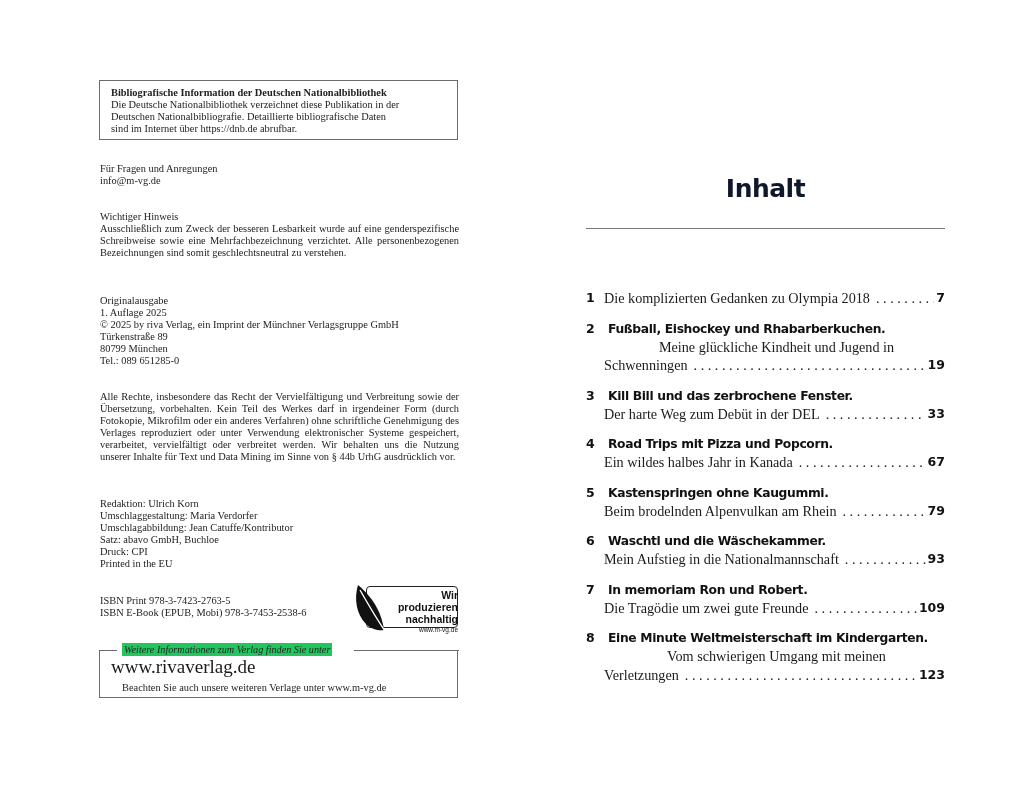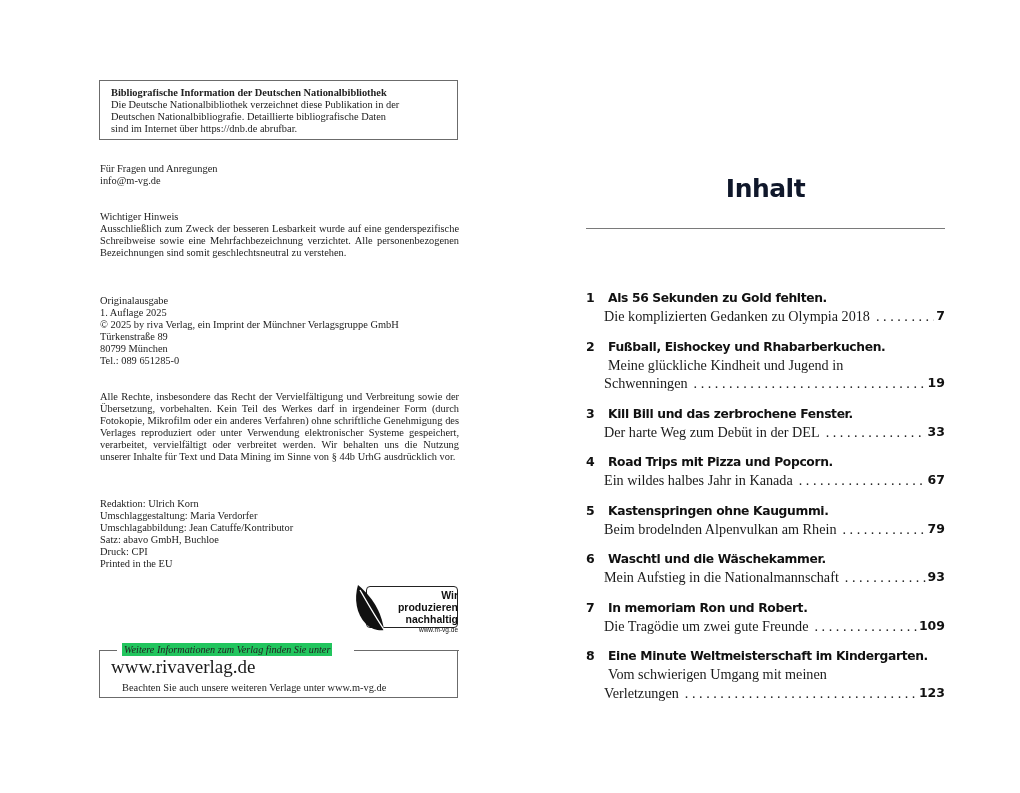--- a/index.html
+++ b/index.html
@@ -38,21 +38,21 @@
     .web-note { position: absolute; left: 98px; top: 682px; font-family: "Liberation Serif", serif; font-size: 10.4px; line-height: 12px; color: #222; }
 
     
     .toc-title { position: absolute; left: 586px; width: 359px; top: 172px; text-align: center; font-family: "DejaVu Sans", sans-serif; font-weight: bold; font-size: 25px; line-height: 34px; color: #0f172a; letter-spacing: -0.5px; }
     .toc-rule { position: absolute; left: 586px; top: 228px; width: 359px; border-top: 1px solid #7a7a7a; }
 
     .toc { position: absolute; left: 586px; top: 289px; width: 359px; }
     .toc-entry { position: relative; margin-bottom: 12px; }
     .toc-num { position: absolute; left: 0; top: 0; width: 14px; font-family: "DejaVu Sans", sans-serif; font-weight: bold; font-size: 12.5px; line-height: 18px; color: #111; }
     .toc-head { margin-left: 22px; font-family: "DejaVu Sans", sans-serif; font-weight: bold; font-size: 12.3px; line-height: 18px; color: #111; letter-spacing: -0.35px; white-space: nowrap; }
-    .toc-sub { margin-left: 22px; font-family: "Liberation Serif", serif; font-size: 14.2px; line-height: 18.5px; color: #1a1a1a; }
+    .toc-sub { margin-left: 22px; font-family: "Liberation Serif", serif; font-size: 14.2px; line-height: 18.5px; color: #1a1a1a; text-align: center; }
     .toc-line { display: flex; align-items: center; margin-left: 18px; font-family: "Liberation Serif", serif; font-size: 14.2px; line-height: 18.5px; color: #1a1a1a; }
     .toc-line .txt { white-space: nowrap; }
     .toc-line .dots { flex: 1; overflow: hidden; white-space: nowrap; margin: 0 2px 0 6px; letter-spacing: 2.3px; color: #222; }
     .toc-line .dots::before { content: ". . . . . . . . . . . . . . . . . . . . . . . . . . . . . . . . . . . . . . . . . . . . . . . . . . . . . . . . . . . . . . . . . . . . . . . . . . . . . . . . . . . . . . . . . . . ."; letter-spacing: 0; }
     .toc-line .pg { font-family: "DejaVu Sans", sans-serif; font-weight: bold; font-size: 12.5px; color: #111; white-space: nowrap; }
   </style>
 </head>
 <body>
 
 <div class="page page-left">
@@ -89,20 +89,24 @@
 
   <div class="imprint credits">
     <p>Redaktion: Ulrich Korn</p>
     <p>Umschlaggestaltung: Maria Verdorfer</p>
     <p>Umschlagabbildung: Jean Catuffe/Kontributor</p>
     <p>Satz: abavo GmbH, Buchloe</p>
     <p>Druck: CPI</p>
     <p>Printed in the EU</p>
   </div>
 
+  <div class="imprint isbn">
+    <p>ISBN Print 978-3-7423-2763-5</p>
+    <p>ISBN E-Book (EPUB, Mobi) 978-3-7453-2538-6</p>
+  </div>
 
   <div class="logo">
     <div class="logo-frame"></div>
     <svg class="logo-leaf" viewBox="0 0 40 48">
       <path d="M4 1 C 0 14, 2 30, 12 40 C 18 46, 26 47, 30 46 C 28 32, 22 16, 4 1 Z" fill="#111"></path>
       <path d="M6 6 C 14 20, 22 34, 31 47" stroke="#fff" stroke-width="1.4" fill="none"></path>
     </svg>
     <div class="logo-text">
       <span class="logo-line1">Wir produzieren</span>
       <span class="logo-line2">nachhaltig</span>
@@ -118,21 +122,20 @@
   <div class="web-note">Beachten Sie auch unsere weiteren Verlage unter www.m-vg.de</div>
 </div>
 
 <div>
   <div class="toc-title">Inhalt</div>
   <div class="toc-rule"></div>
 
   <div class="toc">
     <div class="toc-entry">
       <div class="toc-num">1</div>
-      <div class="toc-head">Als 56 Sekunden zu Gold fehlten.</div>
       <div class="toc-line">
         <span class="txt">Die komplizierten Gedanken zu Olympia 2018</span>
         <span class="dots"></span>
         <span class="pg">7</span>
       </div>
     </div>
 
     <div class="toc-entry">
       <div class="toc-num">2</div>
       <div class="toc-head">Fußball, Eishockey und Rhabarberkuchen.</div>

